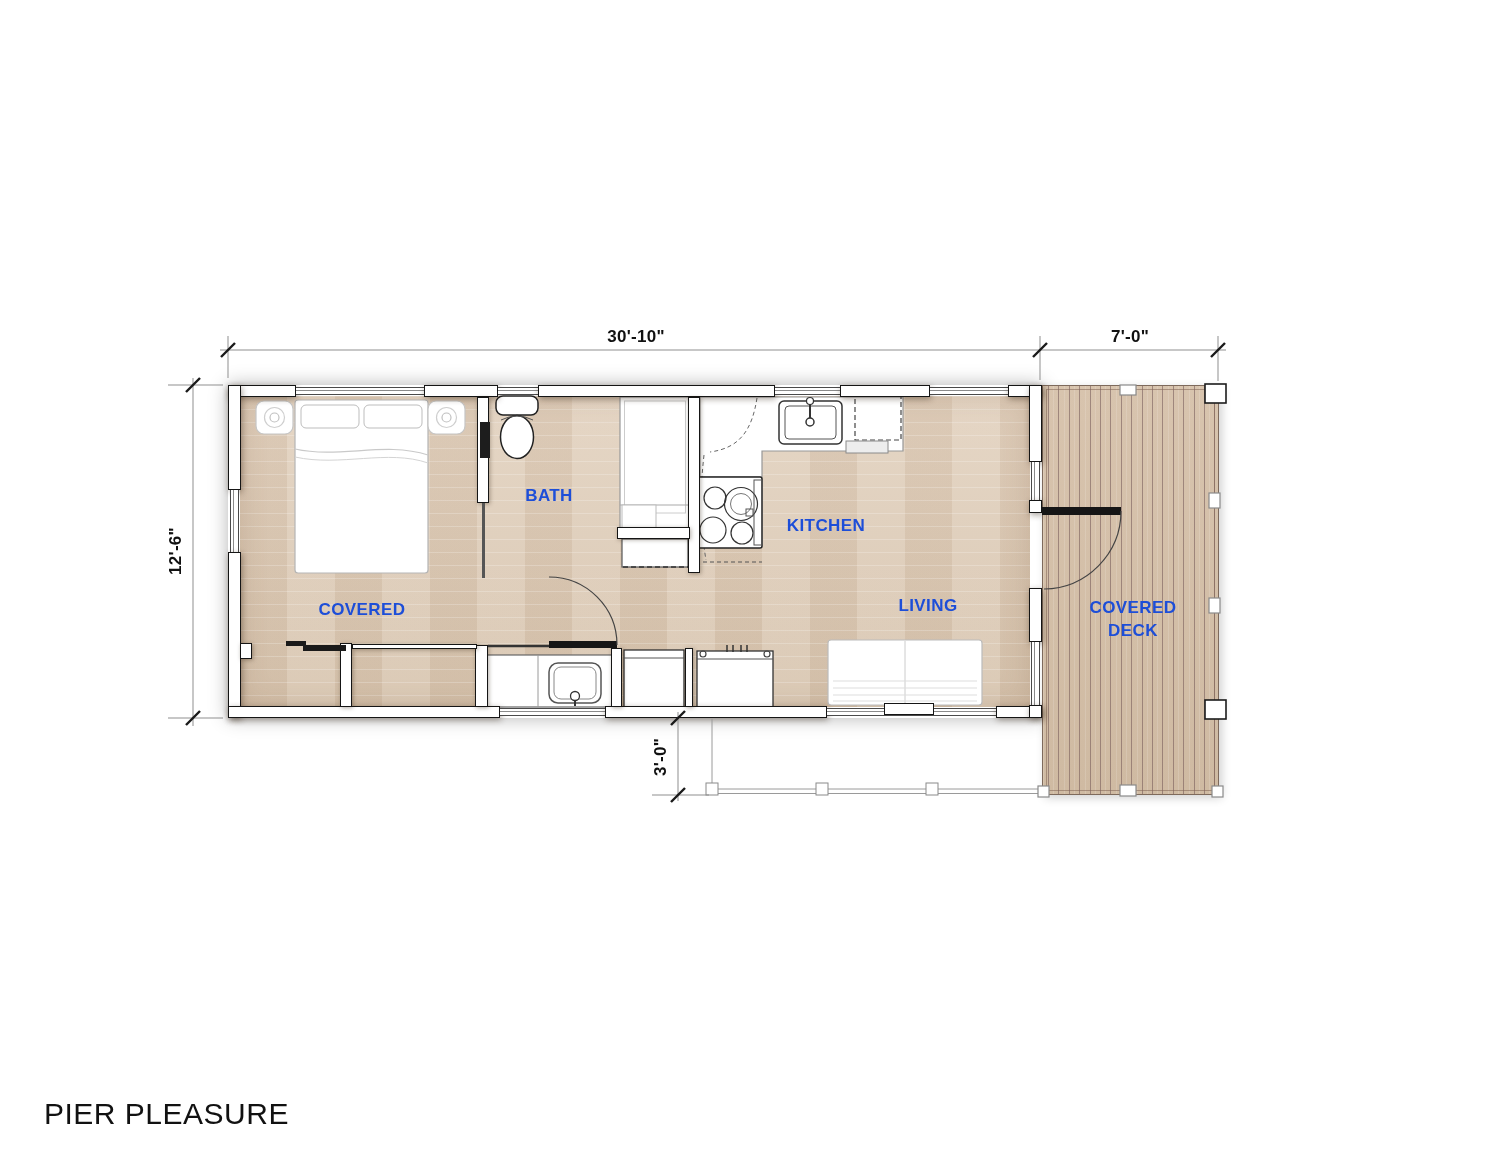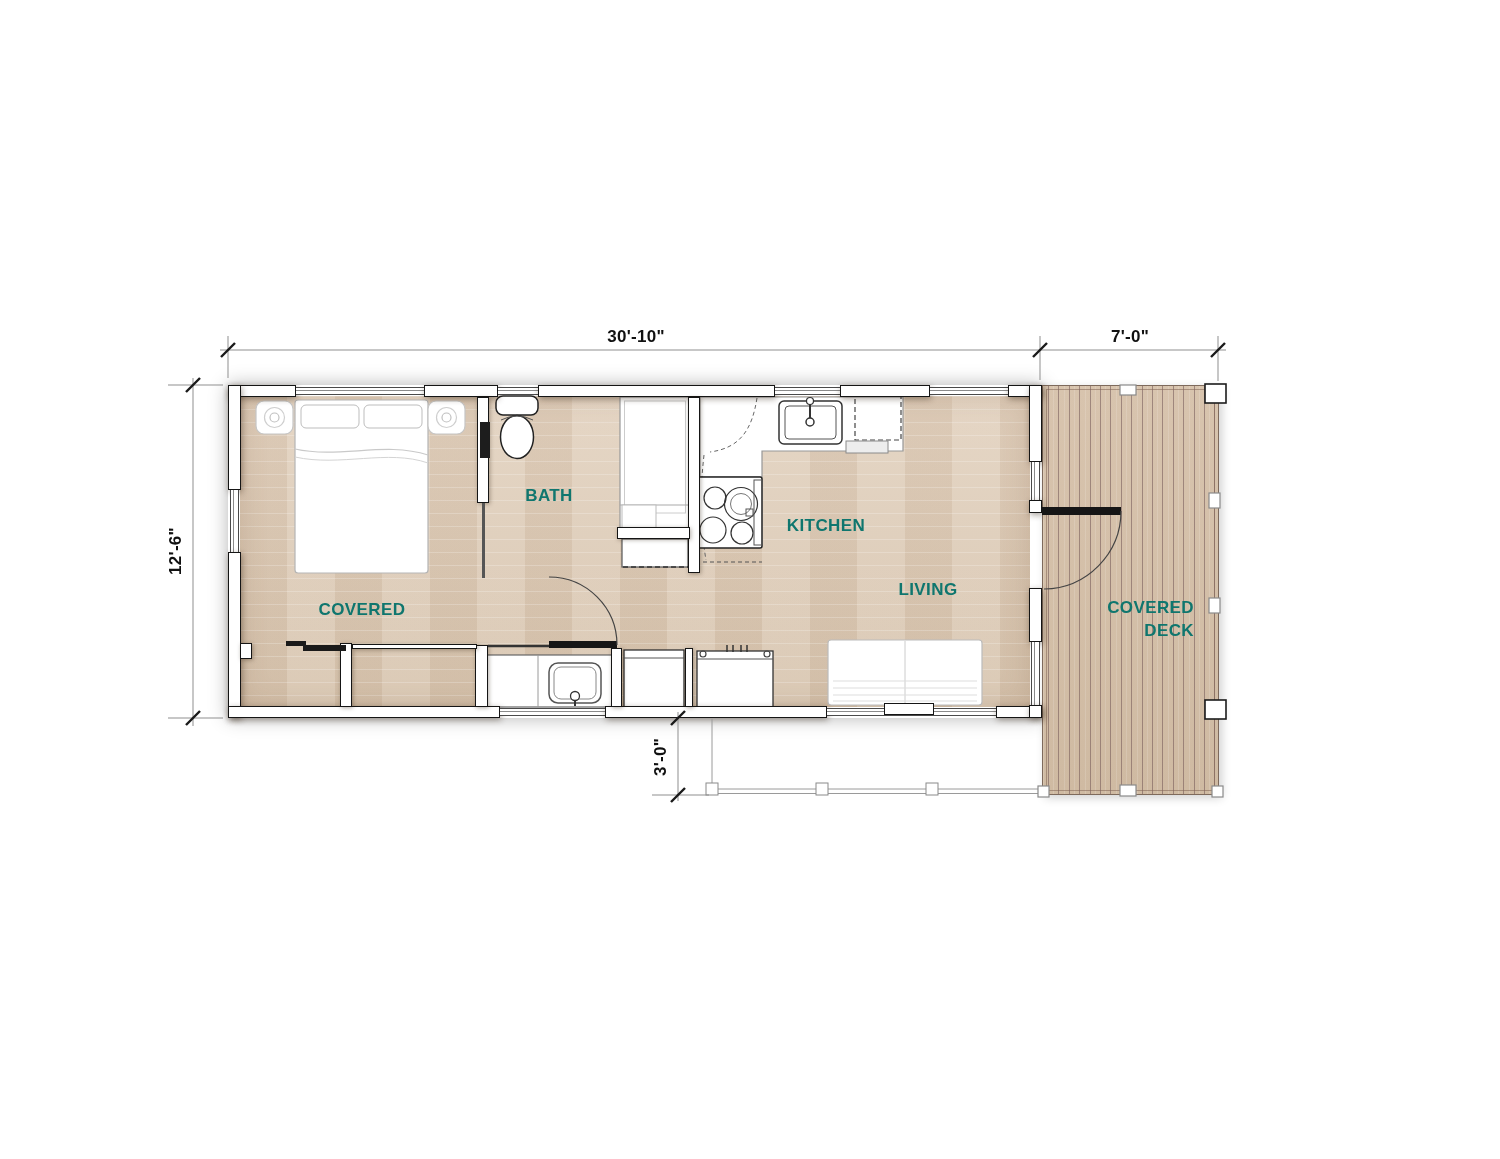--- a/index.html
+++ b/index.html
@@ -39,22 +39,22 @@
        background-image:linear-gradient(to bottom, rgba(0,0,0,0) 2px, #8a8a8a 2px, #8a8a8a 3px, rgba(0,0,0,0) 3px);}
   .win-v{position:absolute;background:#ffffff;z-index:3;border-left:1.5px solid #4a4a4a;border-right:1.5px solid #4a4a4a;
        background-image:linear-gradient(to right, rgba(0,0,0,0) 2px, #8a8a8a 2px, #8a8a8a 3px, rgba(0,0,0,0) 3px);}
   .slide-panel{position:absolute;background:#ffffff;border:1.6px solid #151515;z-index:4;}
 
   svg.lyr{position:absolute;left:0;top:0;z-index:2;}
   svg.lyr.over{z-index:4;}
 
   
   .room-label{position:absolute;z-index:6;transform:translate(-50%,-50%);
-    font-weight:700;font-size:17px;letter-spacing:0.4px;color:#0f766e;white-space:nowrap;}
-  .room-label.wrap{white-space:normal;width:122px;text-align:right;line-height:1.35;}
+    font-weight:700;font-size:17px;letter-spacing:0.4px;color:#1d4ed8;white-space:nowrap;}
+  .room-label.wrap{white-space:normal;width:122px;text-align:center;line-height:1.35;}
   .dim-label{position:absolute;z-index:6;transform:translate(-50%,-50%);
     font-weight:700;font-size:17px;letter-spacing:0.3px;color:#111;white-space:nowrap;}
   .dim-label.vert{transform:translate(-50%,-50%) rotate(-90deg);}
   .sheet-title{position:absolute;left:44px;top:1097px;z-index:6;
     font-weight:400;font-size:30px;letter-spacing:0.5px;color:#111;white-space:nowrap;}
 </style>
 </head>
 <body>
 
 <div id="canvas">
@@ -263,21 +263,22 @@
       <line x1="186" y1="392" x2="200" y2="378"></line>
       <line x1="186" y1="725" x2="200" y2="711"></line>
       <line x1="671" y1="725" x2="685" y2="711"></line>
       <line x1="671" y1="802" x2="685" y2="788"></line>
     </g>
   </svg>
 
   <div class="room-label" style="left:362px;top:610px;">COVERED</div>
   <div class="room-label" style="left:549px;top:496px;">BATH</div>
   <div class="room-label" style="left:826px;top:498px;margin-top:28px;">KITCHEN</div>
-  <div class="room-label" style="left:928px;top:590px;">LIVING</div>
+  <div class="room-label" style="left:928px;top:606px;">LIVING</div>
   <div class="room-label wrap" style="left:1133px;top:620px;">COVERED DECK</div>
 
   <div class="dim-label" style="left:636px;top:337px;">30'-10"</div>
   <div class="dim-label" style="left:1130px;top:337px;">7'-0"</div>
   <div class="dim-label vert" style="left:176px;top:551px;">12'-6"</div>
   <div class="dim-label vert" style="left:661px;top:757px;">3'-0"</div>
 
+  <div class="sheet-title">PIER PLEASURE</div>
 </div>
 
 </body></html>

